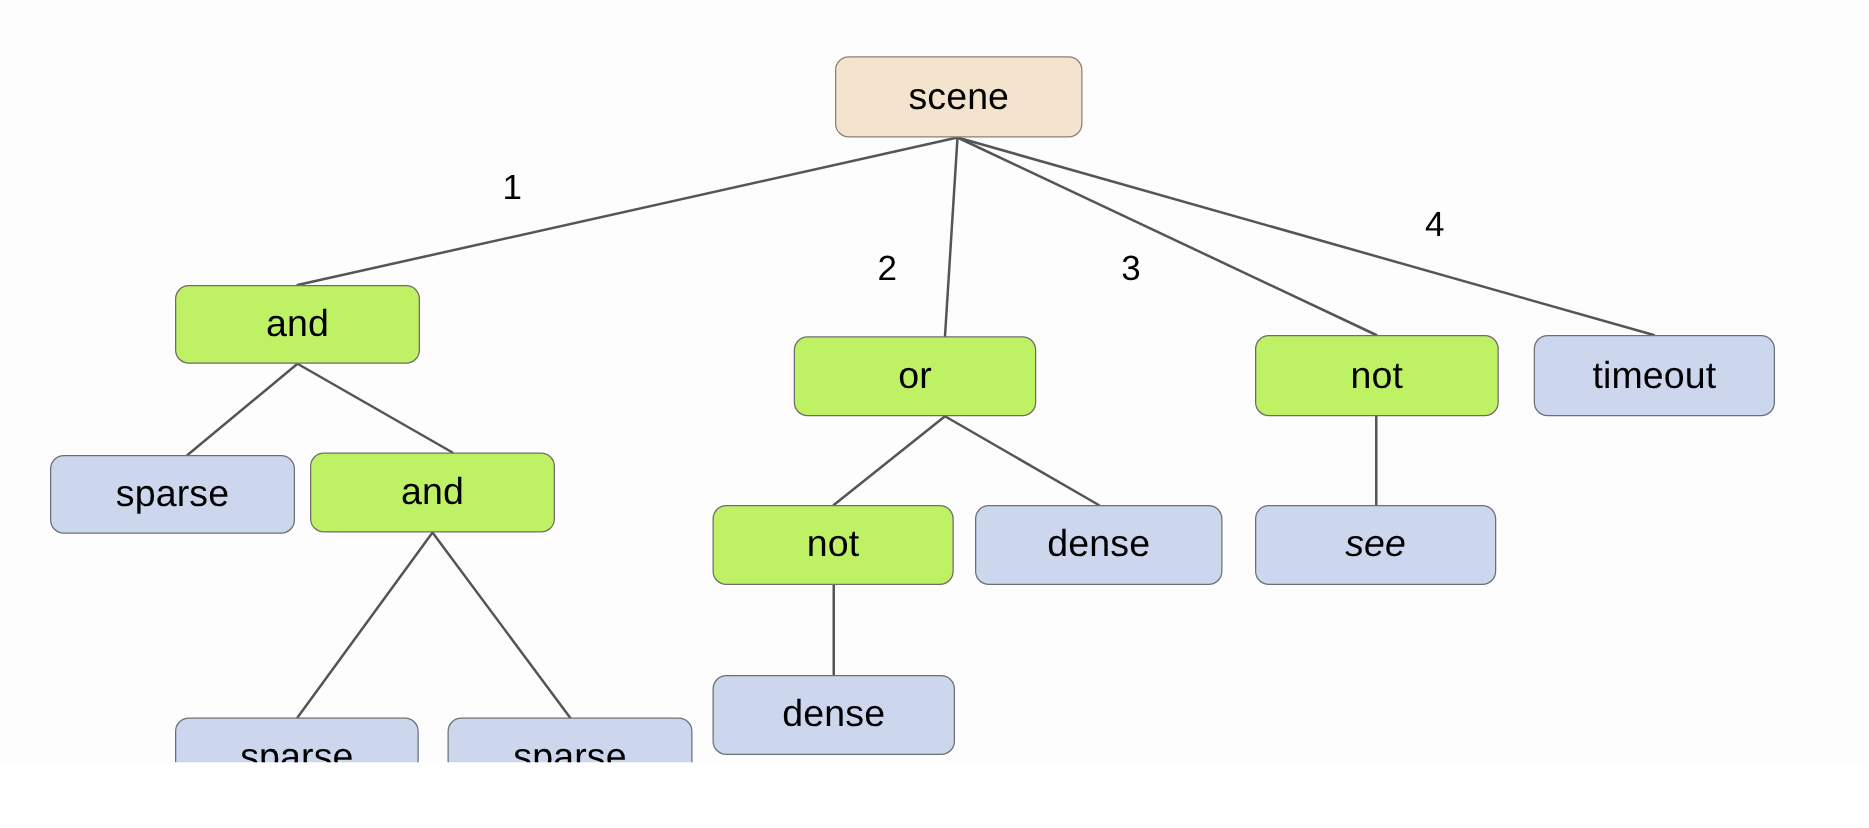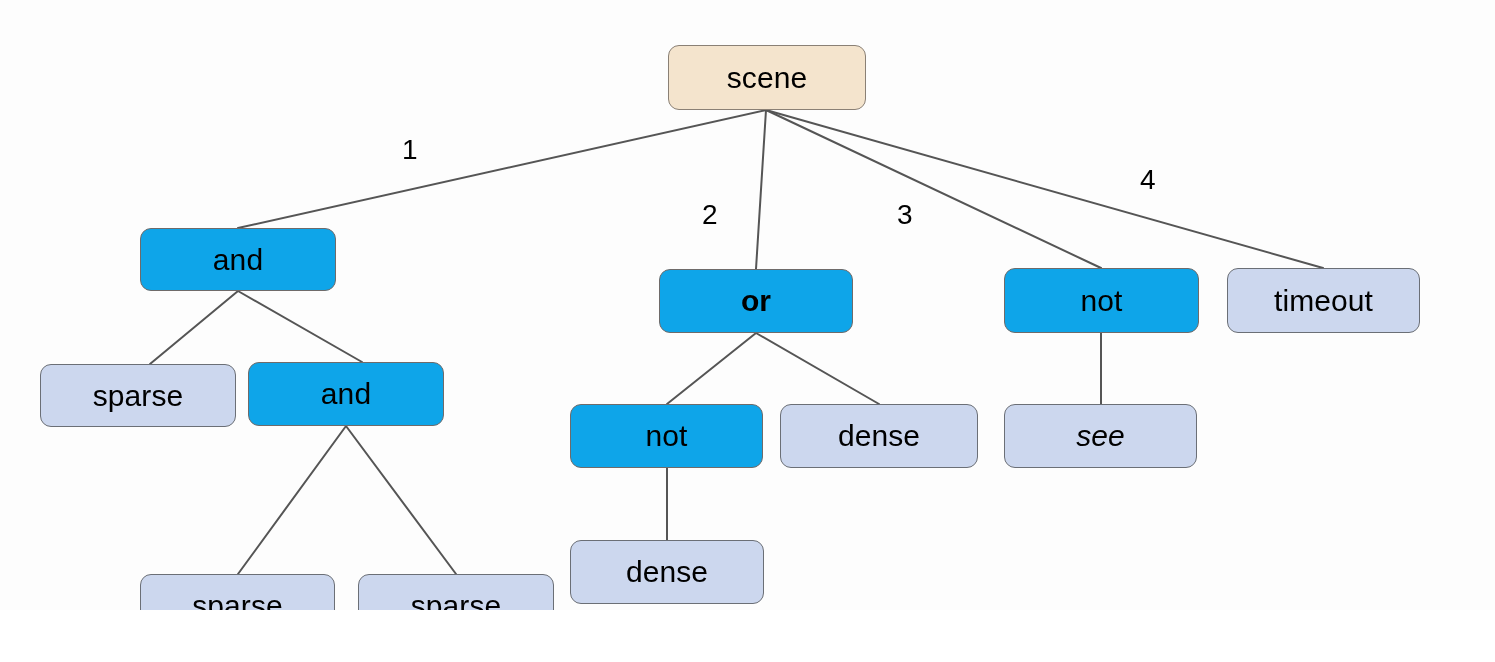--- a/index.html
+++ b/index.html
@@ -30,21 +30,21 @@
     display: flex;
     align-items: center;
     justify-content: center;
     color: #000000;
     font-size: 30px;
     line-height: 1;
     letter-spacing: 0.1px;
     white-space: nowrap;
   }
   .node.root  { background: #f4e4cd; border-color: #8a8075; }
-  .node.op    { background: #0ea5e9; border-color: #6f6b6a; }
+  .node.op    { background: #bef264; border-color: #6f6b6a; }
   .node.leaf  { background: #ccd7ee; border-color: #6b6f76; }
   .edge-label {
     position: absolute;
     font-size: 28px;
     color: #000000;
     line-height: 1;
     white-space: nowrap;
   }
 </style>
 </head>
@@ -65,21 +65,21 @@
       <line x1="667" y1="468" x2="667" y2="540" stroke="#555555" stroke-width="2" stroke-linecap="round"></line>
       <line x1="1101" y1="333" x2="1101" y2="404" stroke="#555555" stroke-width="2" stroke-linecap="round"></line>
     </svg>
   <div id="node-layer">
       <div class="node root" style="left: 668px; top: 45px; width: 198px; height: 65px;">
         <span>scene</span>
       </div>
       <div class="node op" style="left: 140px; top: 228px; width: 196px; height: 63px;">
         <span>and</span>
       </div>
-      <div class="node op" style="left: 659px; top: 269px; width: 194px; height: 64px; font-weight: bold;">
+      <div class="node op" style="left: 635px; top: 269px; width: 194px; height: 64px;">
         <span>or</span>
       </div>
       <div class="node op" style="left: 1004px; top: 268px; width: 195px; height: 65px;">
         <span>not</span>
       </div>
       <div class="node leaf" style="left: 1227px; top: 268px; width: 193px; height: 65px;">
         <span>timeout</span>
       </div>
       <div class="node leaf" style="left: 40px; top: 364px; width: 196px; height: 63px;">
         <span>sparse</span>

